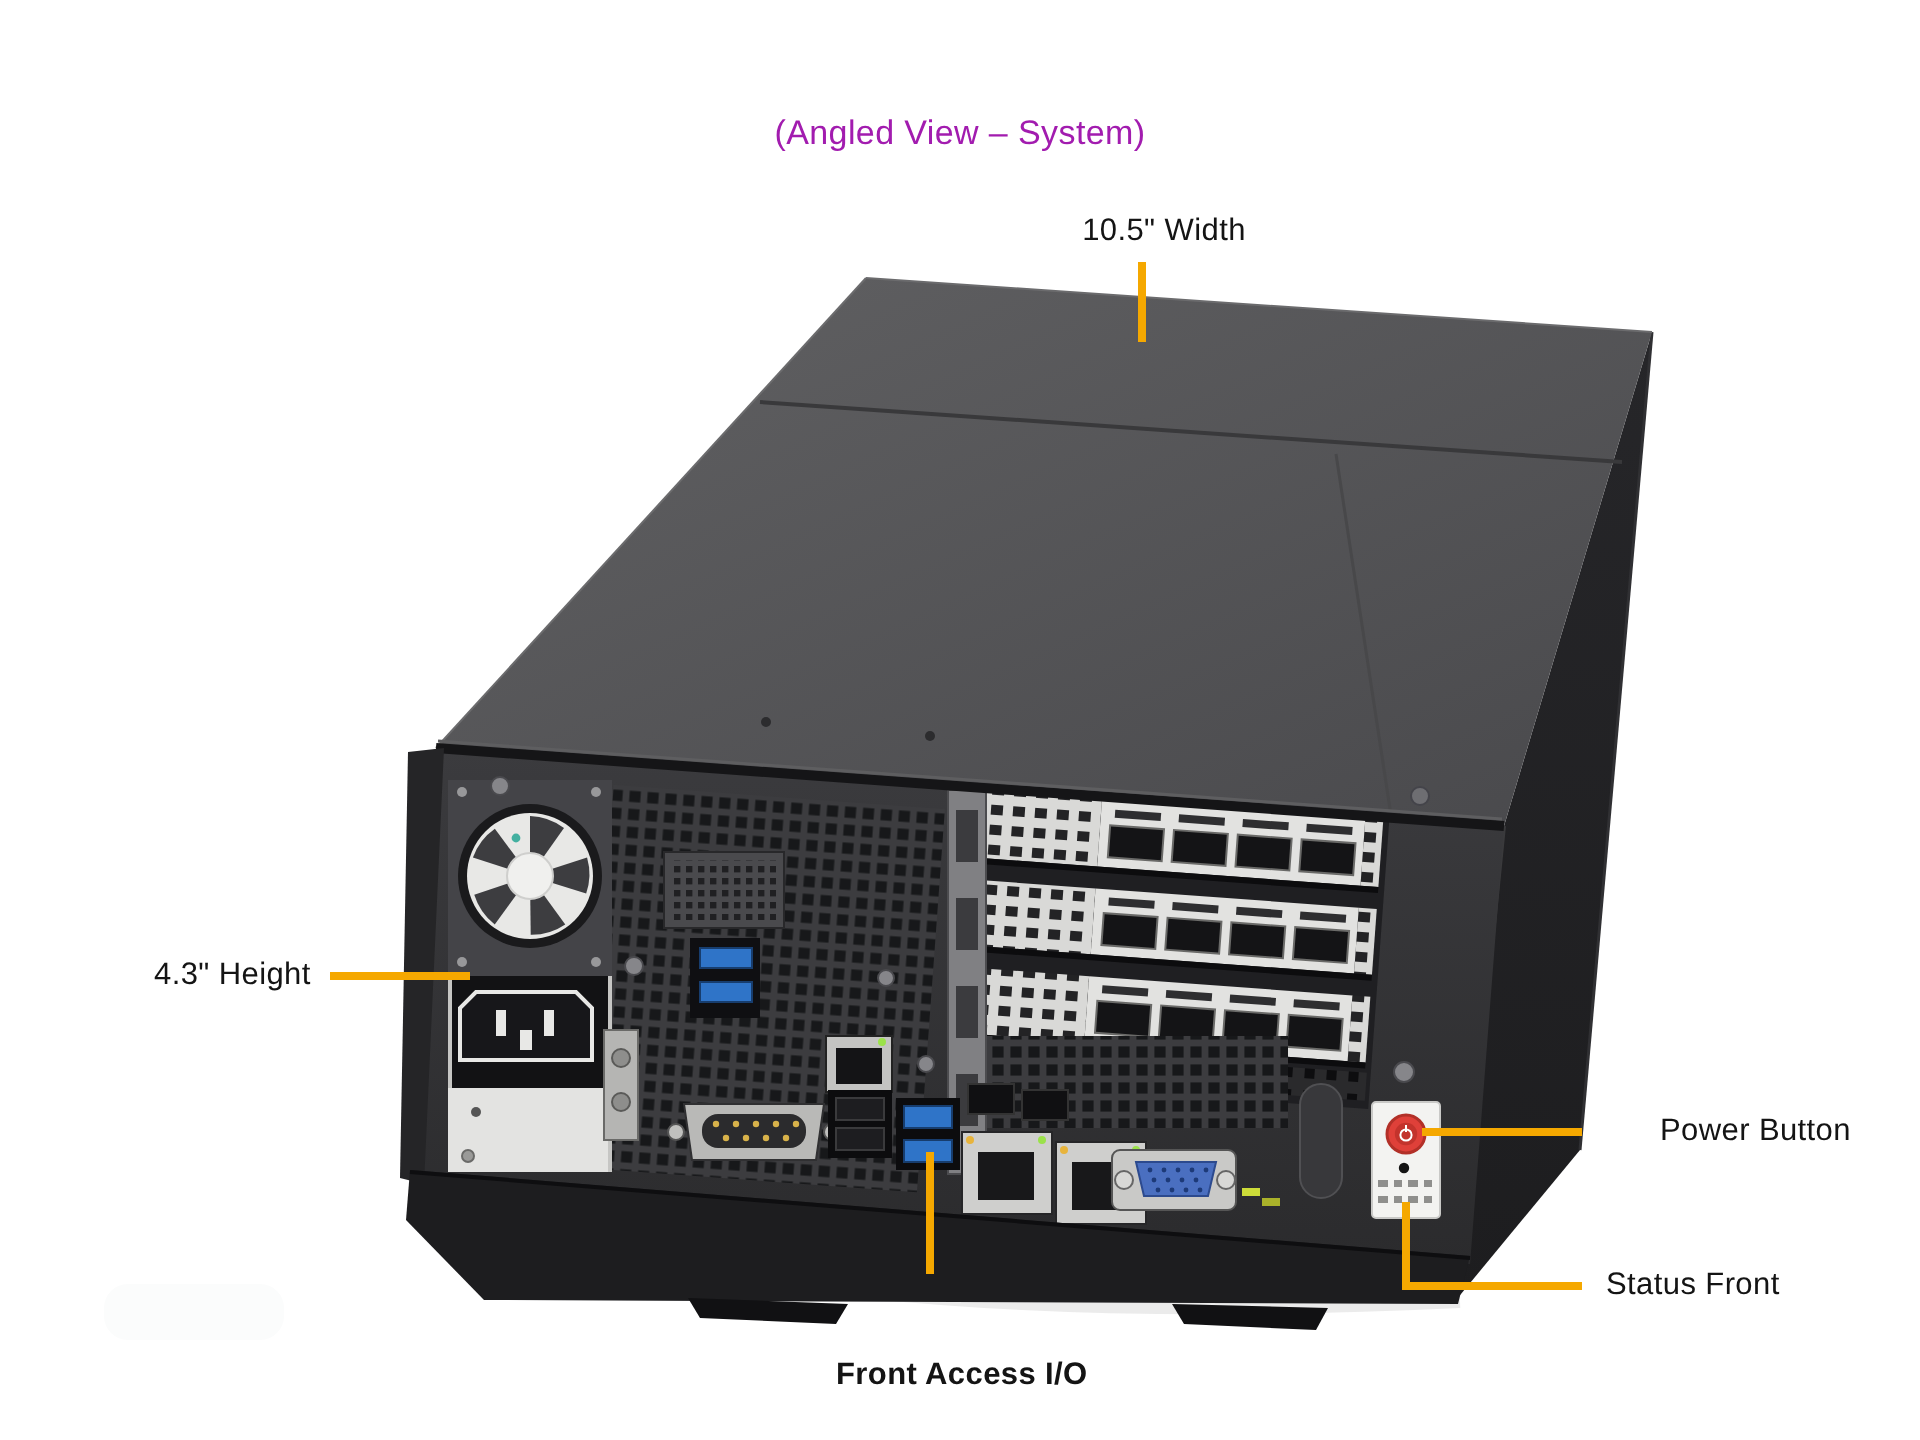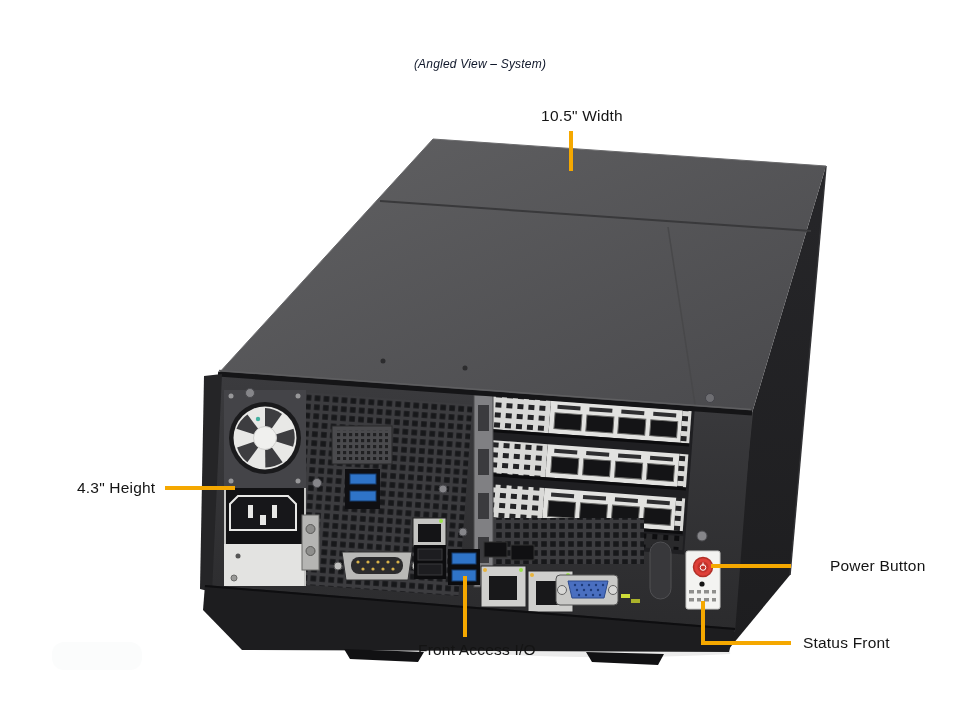--- a/index.html
+++ b/index.html
@@ -1,20 +1,20 @@
 <!DOCTYPE html>
 <html><head>
 <meta charset="utf-8">
 <style>
   html,body{margin:0;padding:0;background:#ffffff;}
   .stage{position:relative;width:960px;height:720px;background:#ffffff;overflow:hidden;
          font-family:"Liberation Sans", sans-serif;}
   .chassis-svg{position:absolute;left:0;top:0;}
   .label{position:absolute;color:#141414;font-size:15.5px;letter-spacing:.2px;white-space:nowrap;line-height:1.1;}
-  .label.title{font-style:italic;font-size:12px;color:#0f172a;}
+  .label.title{font-size:17px;color:#a21caf;}
   .callout-line{position:absolute;background:#F5A800;}
   .watermark{position:absolute;left:52px;top:642px;width:90px;height:28px;border-radius:12px;background:#fbfcfc;}
 </style>
 </head>
 <body>
 
 <div class="stage">
 
   <svg class="chassis-svg" width="960" height="720" viewBox="0 0 960 720">
     <defs>
@@ -310,20 +310,20 @@
 
   <div class="label" style="left:527px;top:107px;width:110px;text-align:center;">10.5" Width</div>
   <div class="callout-line" style="left: 569px; top: 131px; width: 4px; height: 40px; background: rgb(245, 168, 0);"></div>
 
   <div class="label" style="left:77px;top:479px;">4.3" Height</div>
   <div class="callout-line" style="left: 165px; top: 486px; width: 70px; height: 4px; background: rgb(245, 168, 0);"></div>
 
   <div class="label" style="left:830px;top:557px;">Power Button</div>
   <div class="callout-line" style="left: 711px; top: 564px; width: 80px; height: 4px; background: rgb(245, 168, 0);"></div>
 
-  <div class="label" style="left:418px;top:641px;">Front Access I/O</div>
+  <div class="label" style="left:418px;top:679px;font-weight:bold;">Front Access I/O</div>
   <div class="callout-line" style="left: 463px; top: 576px; width: 4px; height: 61px; background: rgb(245, 168, 0);"></div>
 
   <div class="label" style="left:803px;top:634px;">Status Front</div>
   <div class="callout-line" style="left: 701px; top: 601px; width: 4px; height: 44px; background: rgb(245, 168, 0);"></div>
   <div class="callout-line" style="left: 701px; top: 641px; width: 90px; height: 4px; background: rgb(245, 168, 0);"></div>
 
 </div>
 
 </body></html>

